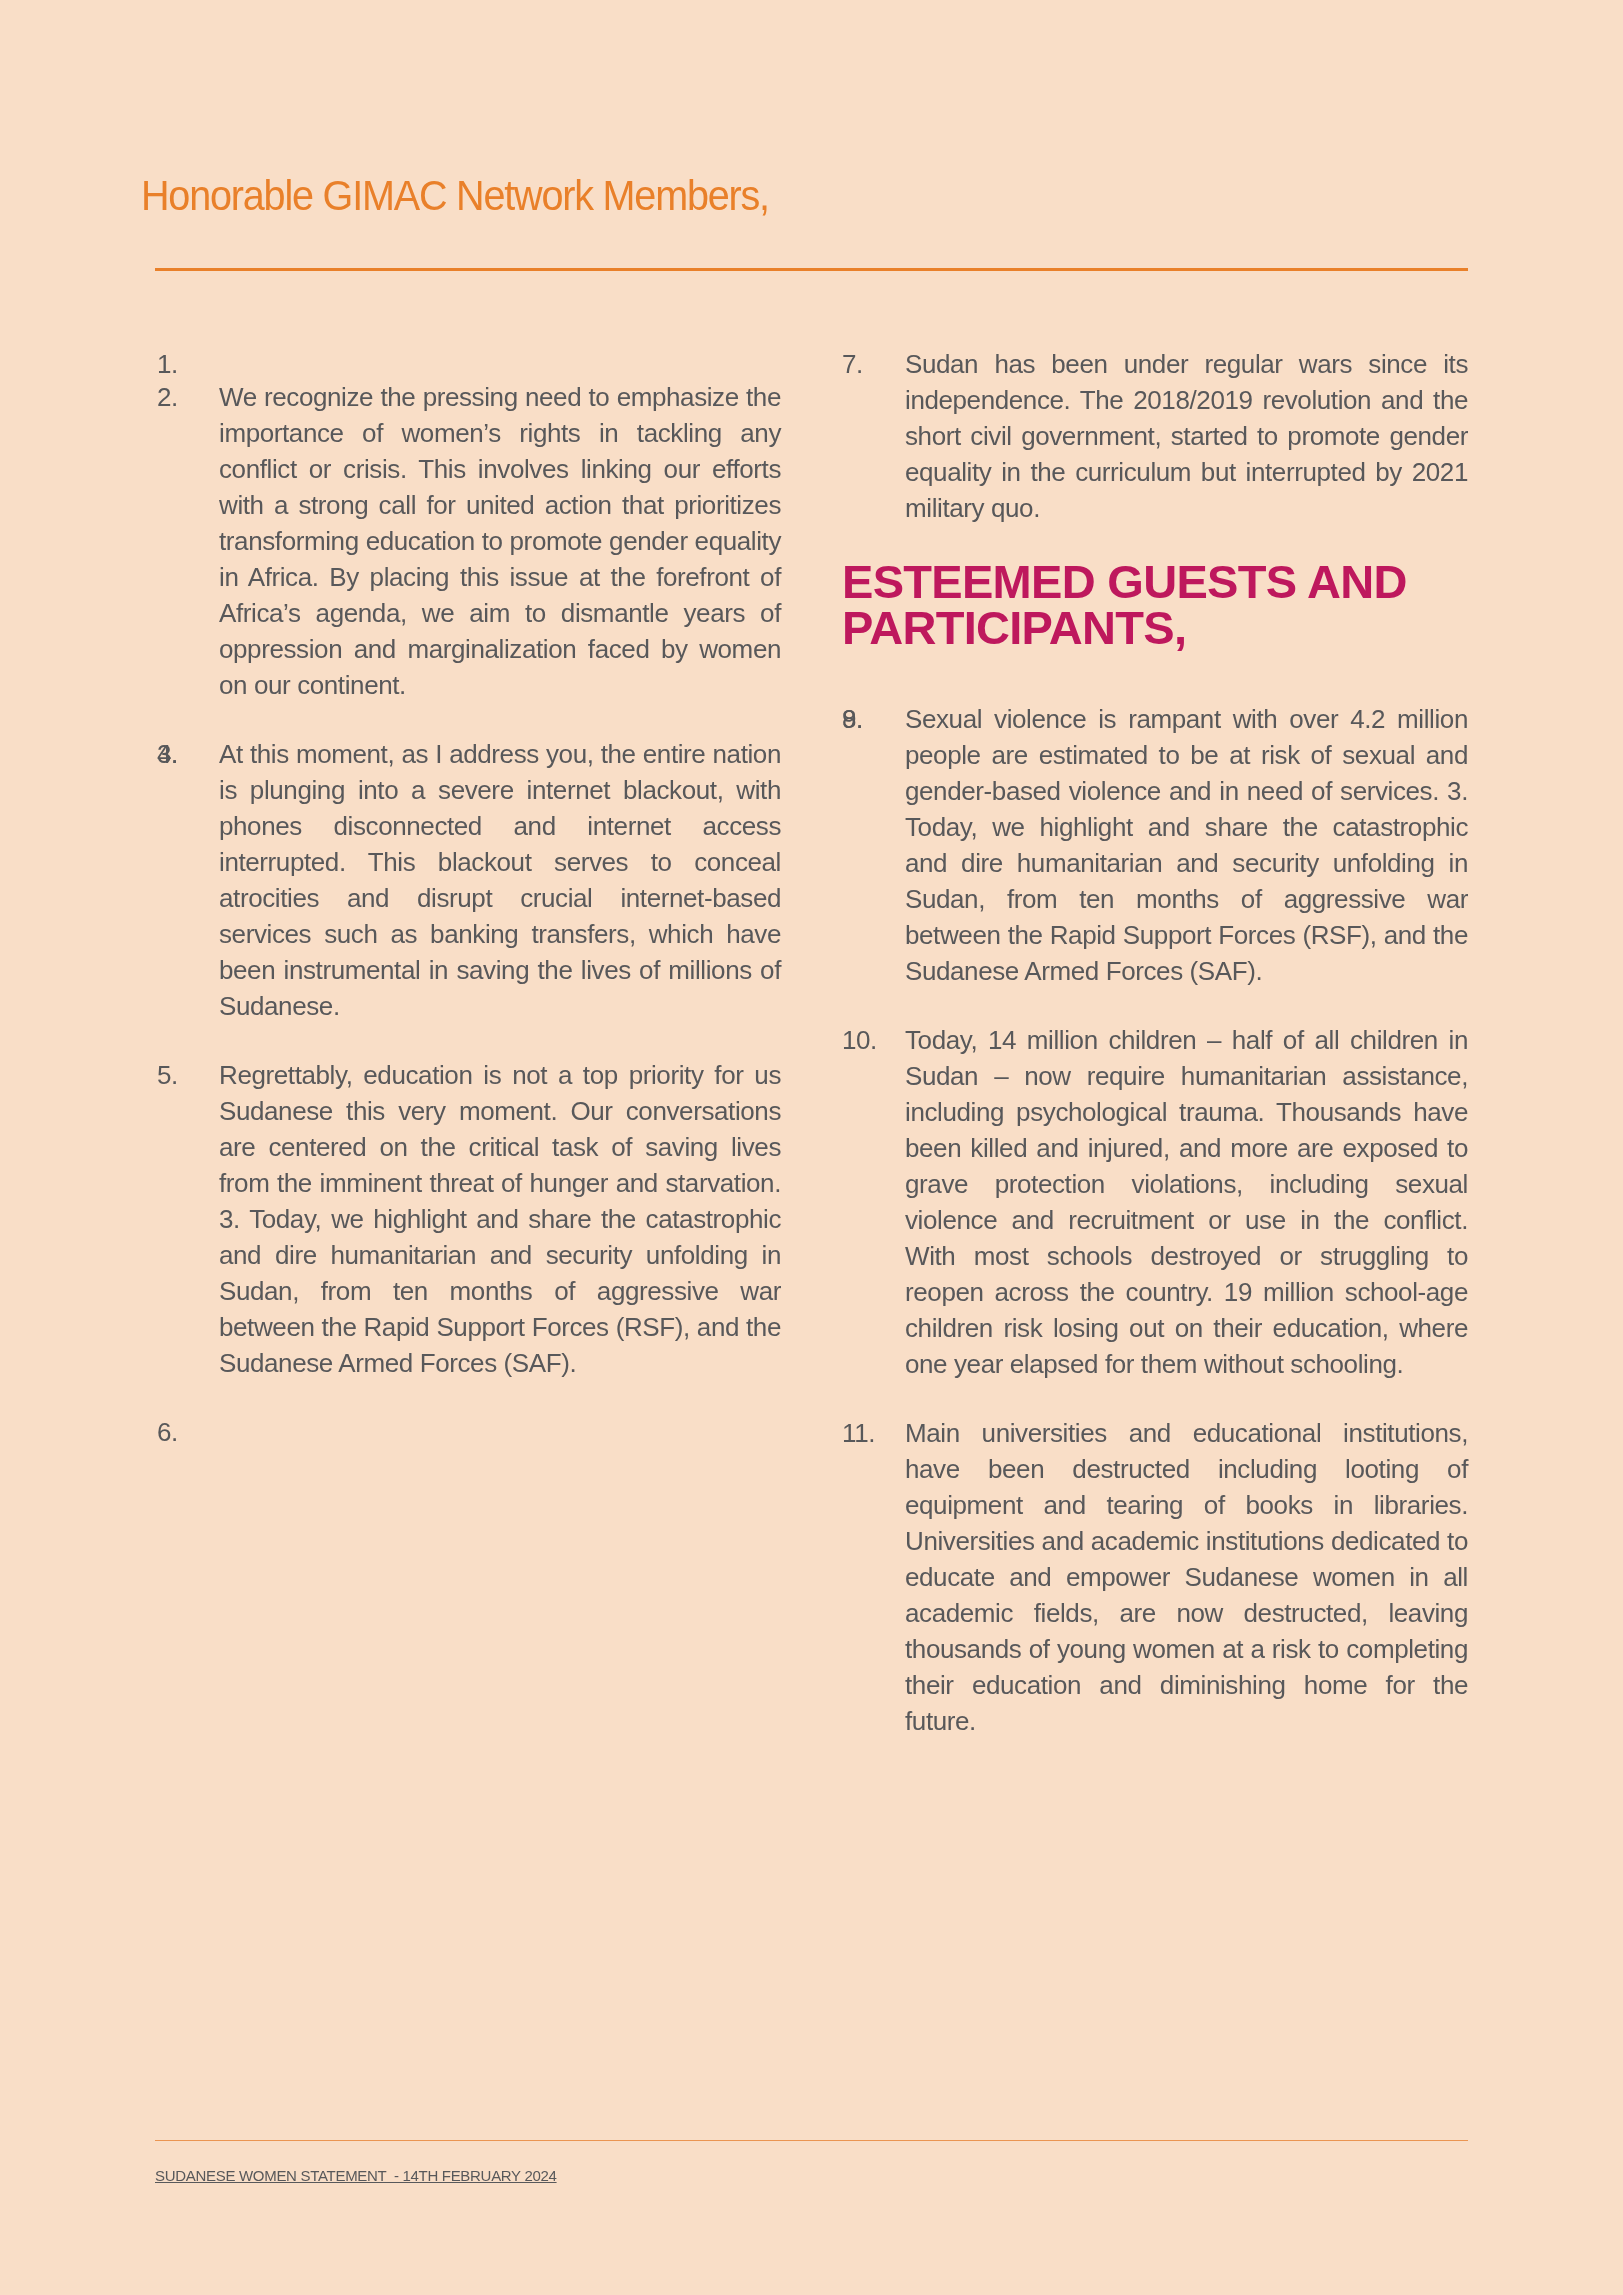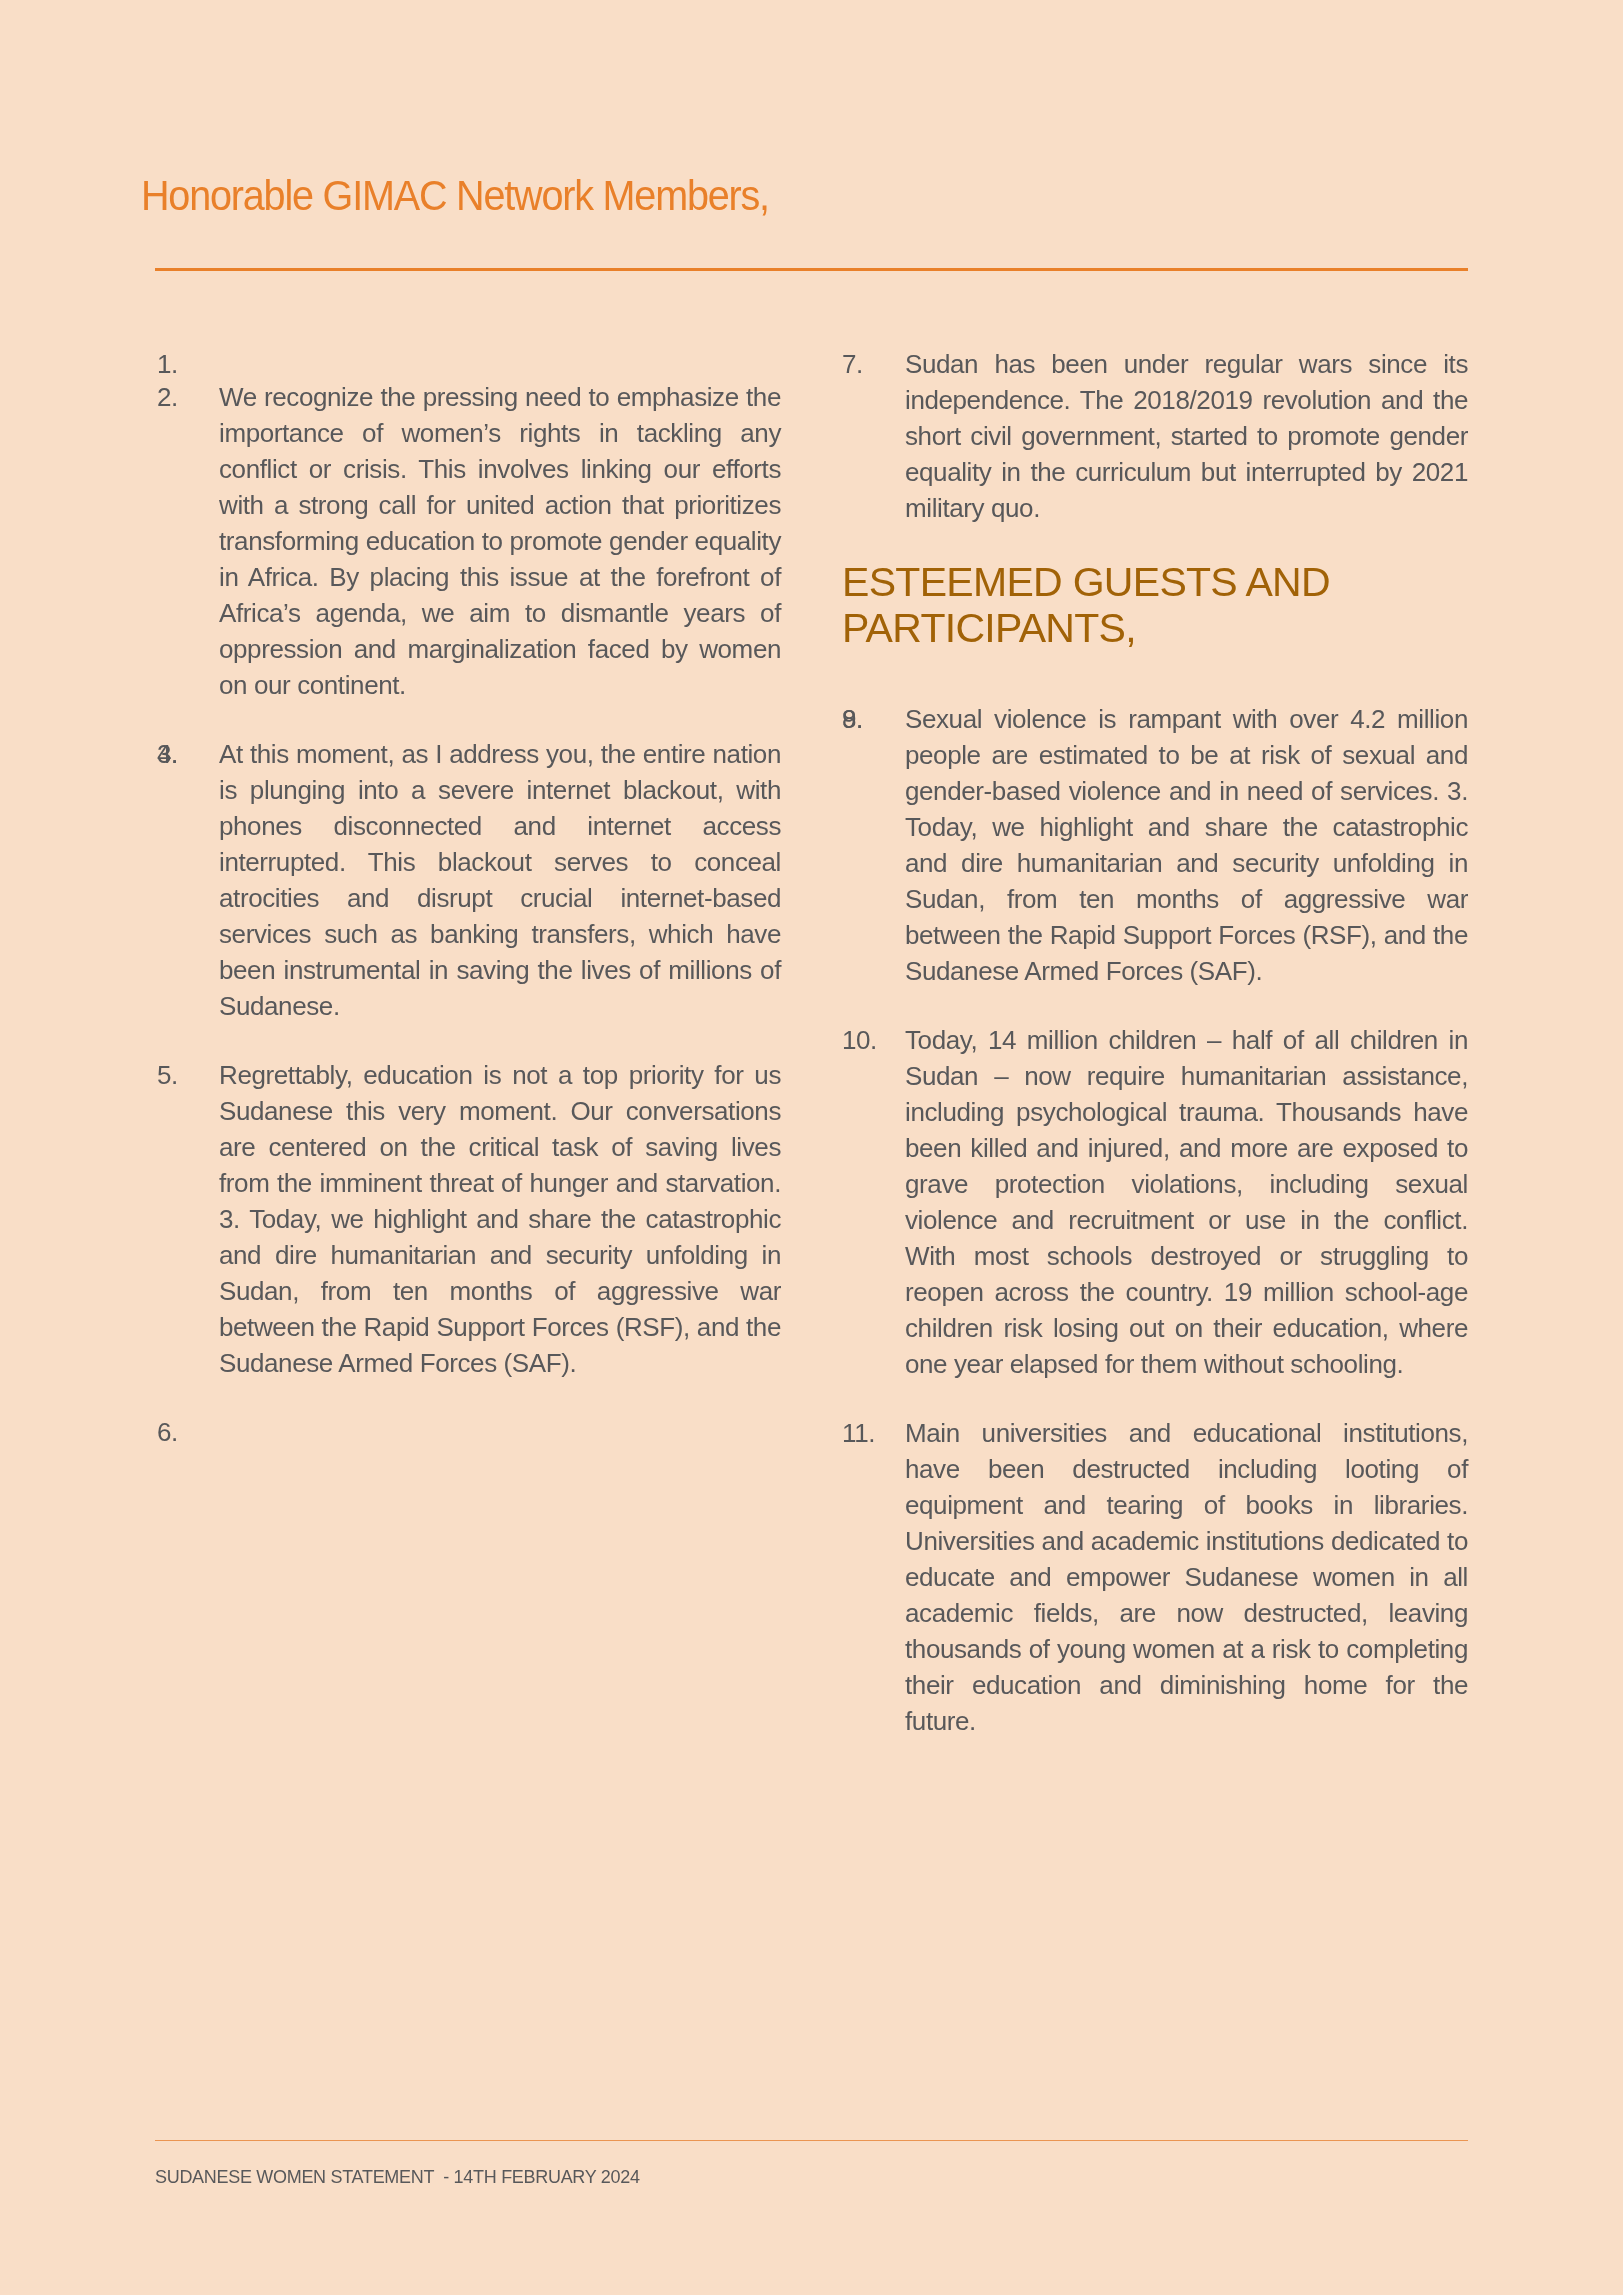--- a/index.html
+++ b/index.html
@@ -33,31 +33,31 @@
     line-height: 36px;
     text-align: justify;
     margin-bottom: 33px;
     letter-spacing: -0.4px;
   }
   .col-right .item { padding-left: 63px; }
   .item .num {
     position: absolute; left: 0; top: 0;
   }
   .section-heading {
-    font-size: 41px; font-weight: normal; line-height: 46px;
-    margin: 18.3px 0 50px 0; color: #a16207;
+    font-size: 47px; font-weight: bold; line-height: 46px;
+    margin: 18.3px 0 50px 0; color: #be185d;
     letter-spacing: -0.7px;
   }
   .footer-rule {
     position: absolute; left: 155px; top: 2140px; width: 1313px; height: 1.3px;
     background: #EB9552;
   }
   .footer-text {
     position: absolute; left: 155px; top: 2167px;
-    font-size: 18px; color: #58585A; letter-spacing: -0.3px; white-space: pre;
+    font-size: 15px; color: #58585A; letter-spacing: -0.3px; white-space: pre; text-decoration: underline;
   }
 </style>
 </head>
 <body>
 
 <h1 class="title">Honorable GIMAC Network Members,</h1>
 <div class="title-rule"></div>
 
 <div class="col col-left">
   <div class="item">

